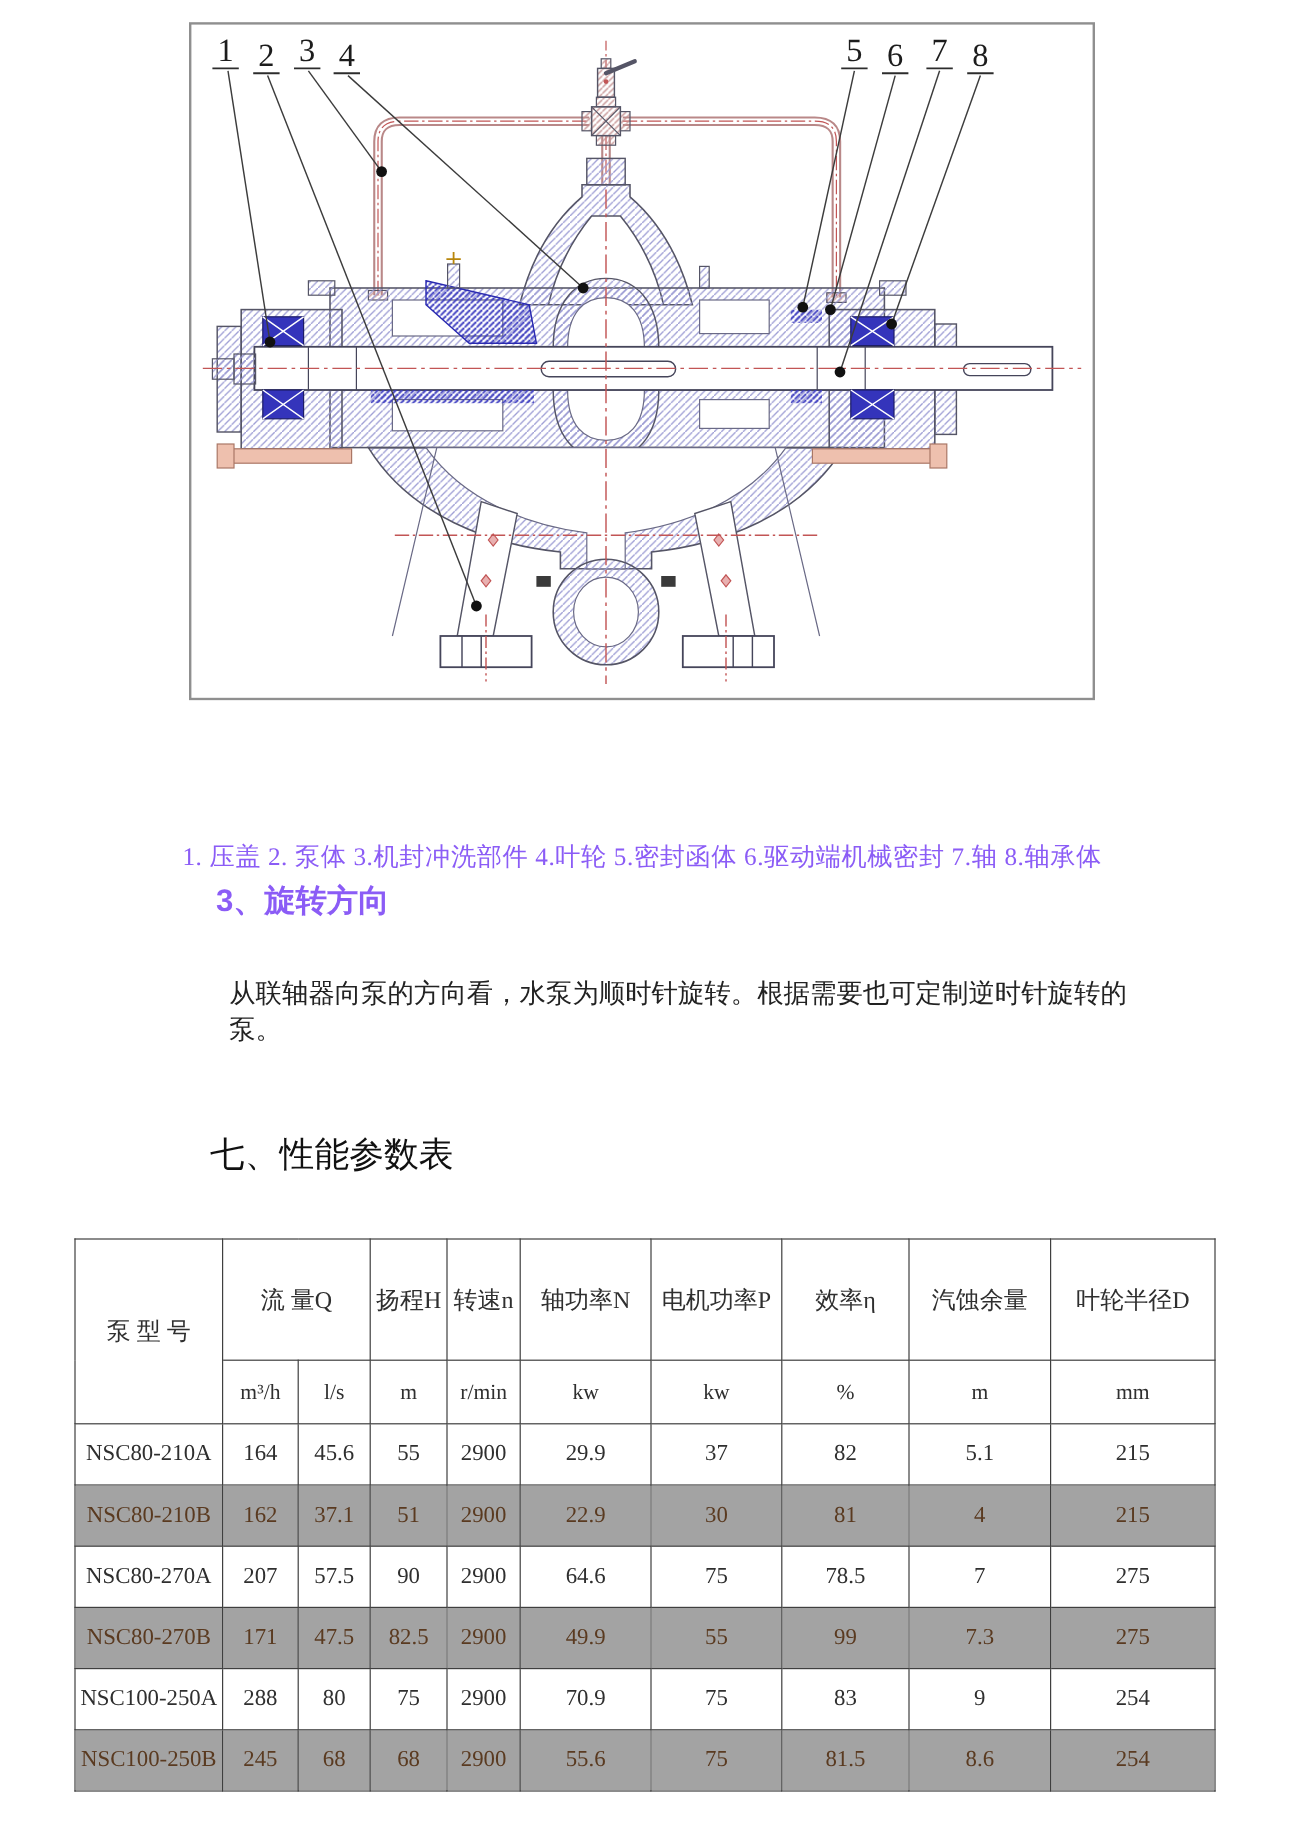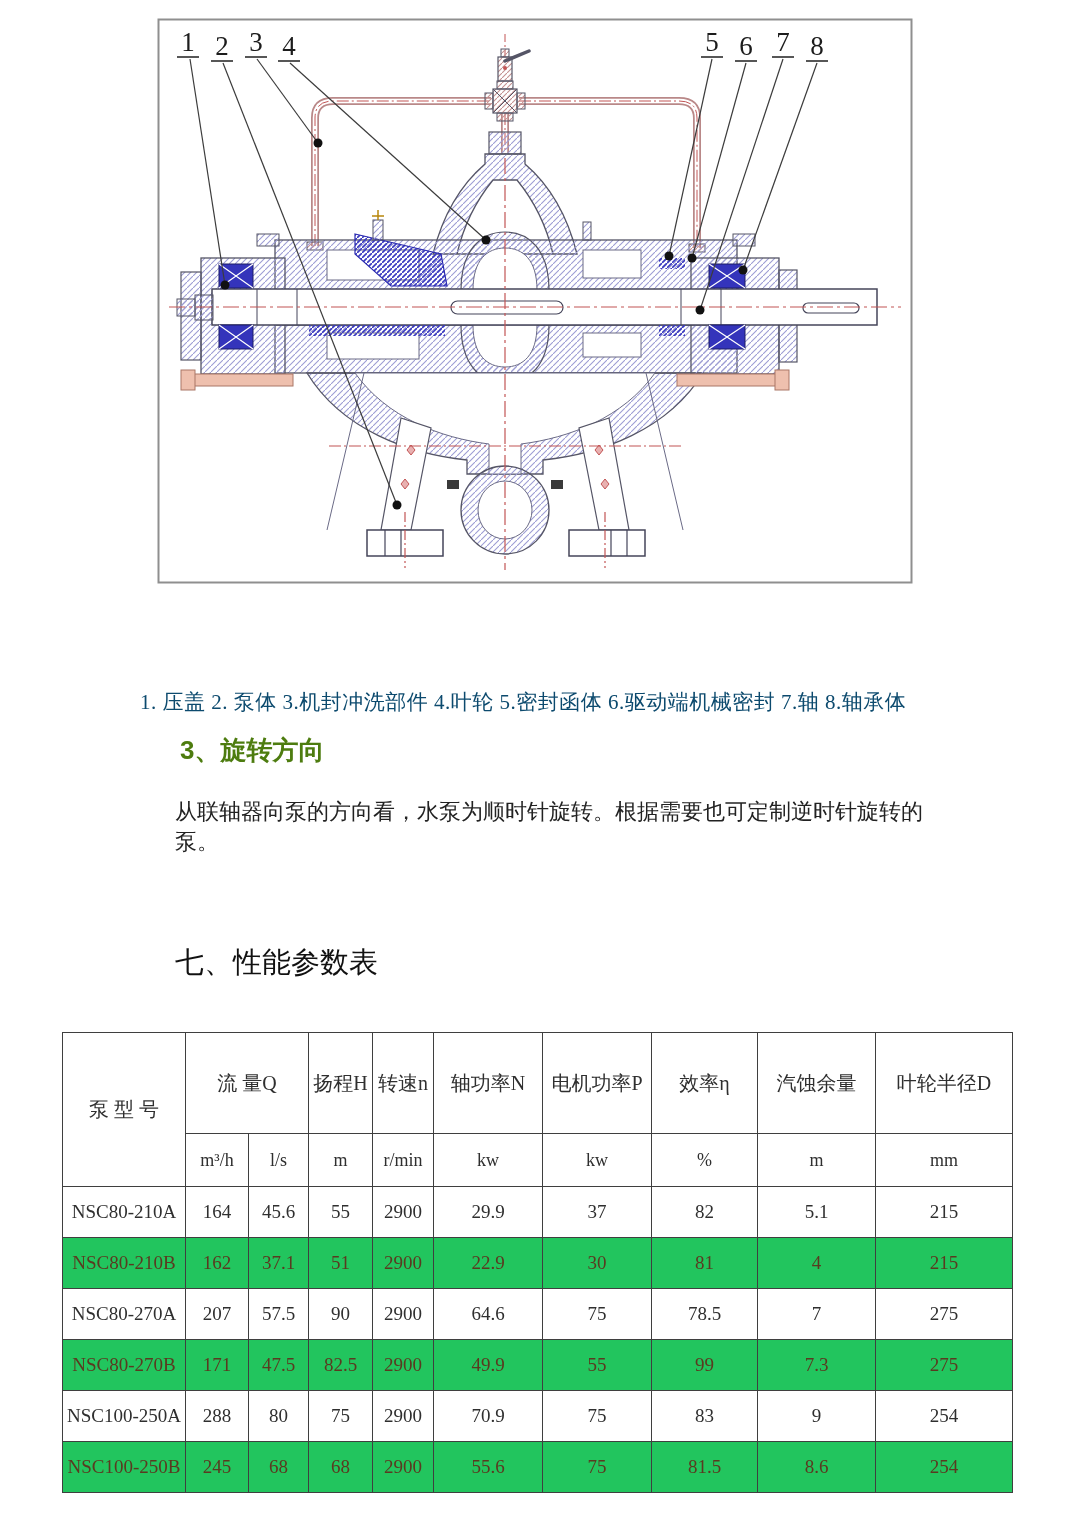--- a/index.html
+++ b/index.html
@@ -5,48 +5,48 @@
   html,body { margin:0; padding:0; background:#ffffff; }
   .page {
     position:relative; width:1079px; height:1527px; background:#ffffff;
     font-family:"Liberation Serif","DejaVu Serif",serif; color:#2f2f2f;
     overflow:hidden;
   }
   .drawing {
     position:absolute; left:157px; top:18px; width:756px; height:566px; margin:0;
   }
   .legend {
-    position:absolute; left:140px; top:688px; width:820px; margin:0;
-    font-size:21px; letter-spacing:0.5px; color:#0c4a6e;
+    position:absolute; left:140px; top:688px; width:820px; margin:12px;
+    font-size:21px; letter-spacing:0.5px; color:#8b5cf6;
   }
   .h-rotation {
     position:absolute; left:180px; top:733px; margin:0;
-    font-size:26px; font-weight:bold; color:#4d7c0f;
+    font-size:26px; font-weight:bold; color:#8b5cf6;
     font-family:"Liberation Sans","DejaVu Sans",sans-serif;
   }
   .rotation-body {
-    position:absolute; left:175px; top:797px; width:780px; margin:0;
+    position:absolute; left:175px; top:797px; width:780px; margin:16px;
     font-size:22px; color:#222;
   }
   .h-performance {
     position:absolute; left:175px; top:943px; margin:0;
     font-size:29px; font-weight:normal; color:#111;
     font-family:"Liberation Sans","DejaVu Sans",sans-serif;
   }
   .table-wrap { position:absolute; left:62px; top:1032px; }
   table.perf { border-collapse:collapse; table-layout:fixed; width:950px; }
   table.perf td {
     border:1.6px solid #3f3f3f; text-align:center; vertical-align:middle;
     font-size:19px; color:#2f2f2f; padding:0; overflow:hidden;
   }
   tr.h1 td { height:100px; font-size:20px;text-align:center; }
   tr.h2 td { height:52px; font-size:18px; }
   tr.data td { height:50px; }
   td.model-cell { font-size:19px; }
-  tr.hl td { background:#22c55e; color:#5a3a20; }
+  tr.hl td { background:#a3a3a3; color:#5a3a20; }
 </style>
 </head>
 <body>
 
 <div class="page">
 
   <figure class="drawing">
     <svg viewBox="0 0 756 566" width="756" height="566">
       <defs>
         <pattern id="h" width="6" height="6" patternUnits="userSpaceOnUse">

